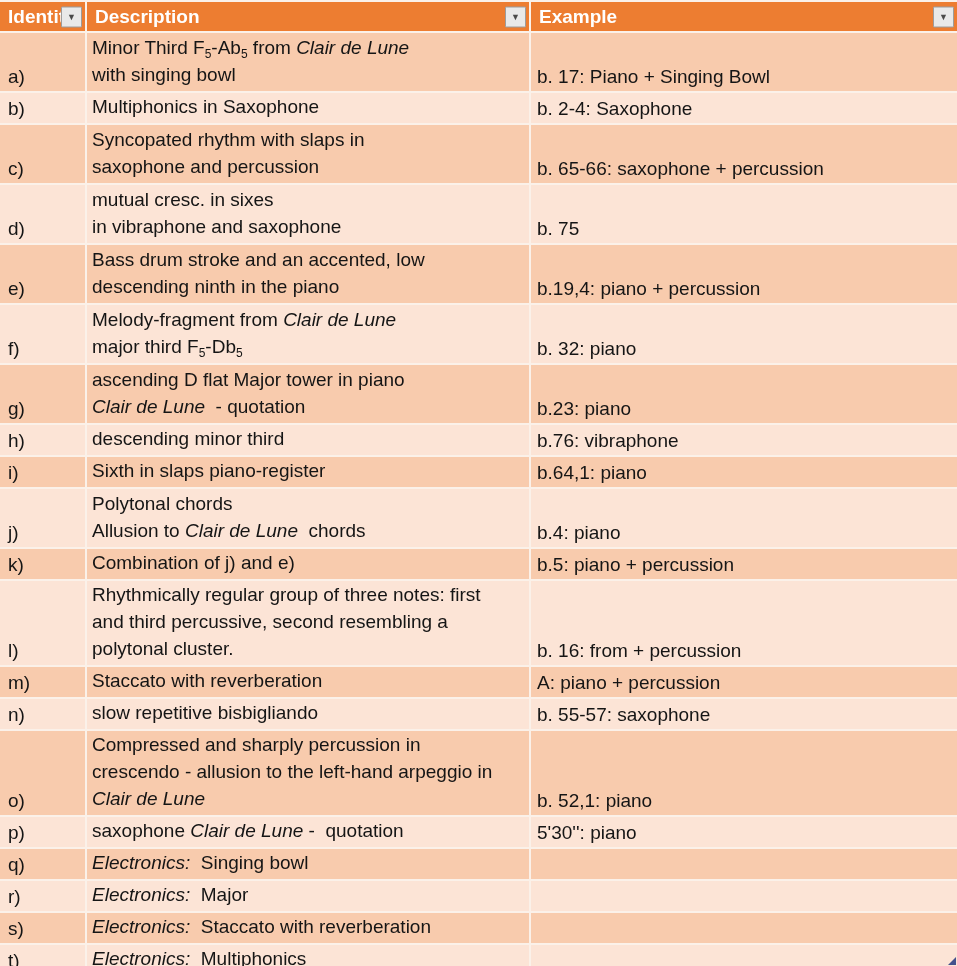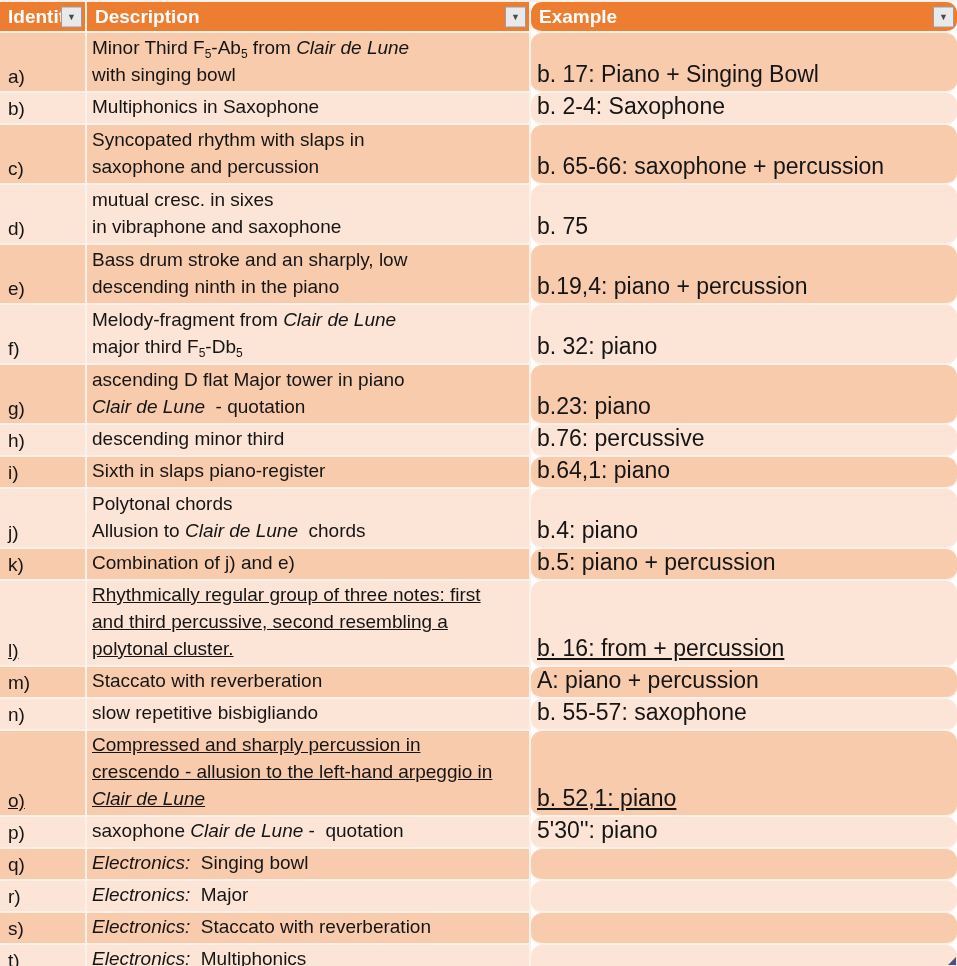--- a/index.html
+++ b/index.html
@@ -29,21 +29,21 @@
   col.c-ex   { width: 426px; }
 
   th, td {
     box-sizing: border-box;
     border-right: 2px solid #fbf1e9;
     border-bottom: 2px solid #fbf1e9;
     padding: 0;
     vertical-align: bottom;
     overflow: hidden;
   }
-  th:last-child, td:last-child { border-right: none; border-radius: 11px; }
+  th:last-child, td:last-child { border-right: none; }
 
   thead th {
     background: #ED7D31;
     color: #ffffff;
     font-weight: bold;
     font-size: 19px;
     text-align: left;
     height: 31px;
     position: relative;
     vertical-align: middle;
@@ -74,29 +74,29 @@
     font-size: 9px;
     line-height: 9px;
     color: #4a4a4a;
   }
 
   tbody tr.dark td  { background: #F8CBAD; }
   tbody tr.light td { background: #FCE4D6; }
 
   tr.lines-1 td { height: 29px; }
   tr.lines-2 td { height: 60px; }
-  tr.lines-3 td { height: 86px; text-decoration: underline; }
+  tr.lines-3 td { height: 86px; }
 
   td.col-id {
     font-size: 19px;
     padding-left: 8px;
     padding-bottom: 3px;
   }
   td.col-desc { padding-left: 5px; padding-bottom: 3px; }
-  td.col-ex   { padding-left: 6px; padding-bottom: 3px; white-space: pre; font-size: 23px; }
+  td.col-ex   { padding-left: 6px; padding-bottom: 3px; white-space: pre; font-size: 19px; }
 
   .line {
     font-size: 19px;
     line-height: 27px;
     white-space: pre;
   }
   .line .it { font-style: italic; }
   .line .sub {
     font-size: 12px;
     position: relative;
@@ -174,21 +174,21 @@
           <td class="col-id">d)</td>
           <td class="col-desc">
             <div class="line"><span>mutual cresc. in sixes</span></div>
             <div class="line"><span>in vibraphone and saxophone</span></div>
           </td>
           <td class="col-ex">b. 75</td>
         </tr>
         <tr class="dark lines-2">
           <td class="col-id">e)</td>
           <td class="col-desc">
-            <div class="line"><span>Bass drum stroke and an sharply, low</span></div>
+            <div class="line"><span>Bass drum stroke and an accented, low</span></div>
             <div class="line"><span>descending ninth in the piano</span></div>
           </td>
           <td class="col-ex">b.19,4: piano + percussion</td>
         </tr>
         <tr class="light lines-2">
           <td class="col-id">f)</td>
           <td class="col-desc">
             <div class="line"><span>Melody-fragment from </span><span class="it">Clair de Lune</span></div>
             <div class="line"><span>major third F</span><span class="sub">5</span><span>-Db</span><span class="sub">5</span></div>
           </td>
@@ -200,21 +200,21 @@
             <div class="line"><span>ascending D flat Major tower in piano</span></div>
             <div class="line"><span class="it">Clair de Lune</span><span>  - quotation</span></div>
           </td>
           <td class="col-ex">b.23: piano</td>
         </tr>
         <tr class="light lines-1">
           <td class="col-id">h)</td>
           <td class="col-desc">
             <div class="line"><span>descending minor third</span></div>
           </td>
-          <td class="col-ex">b.76: percussive</td>
+          <td class="col-ex">b.76: vibraphone</td>
         </tr>
         <tr class="dark lines-1">
           <td class="col-id">i)</td>
           <td class="col-desc">
             <div class="line"><span>Sixth in slaps piano-register</span></div>
           </td>
           <td class="col-ex">b.64,1: piano</td>
         </tr>
         <tr class="light lines-2">
           <td class="col-id">j)</td>

